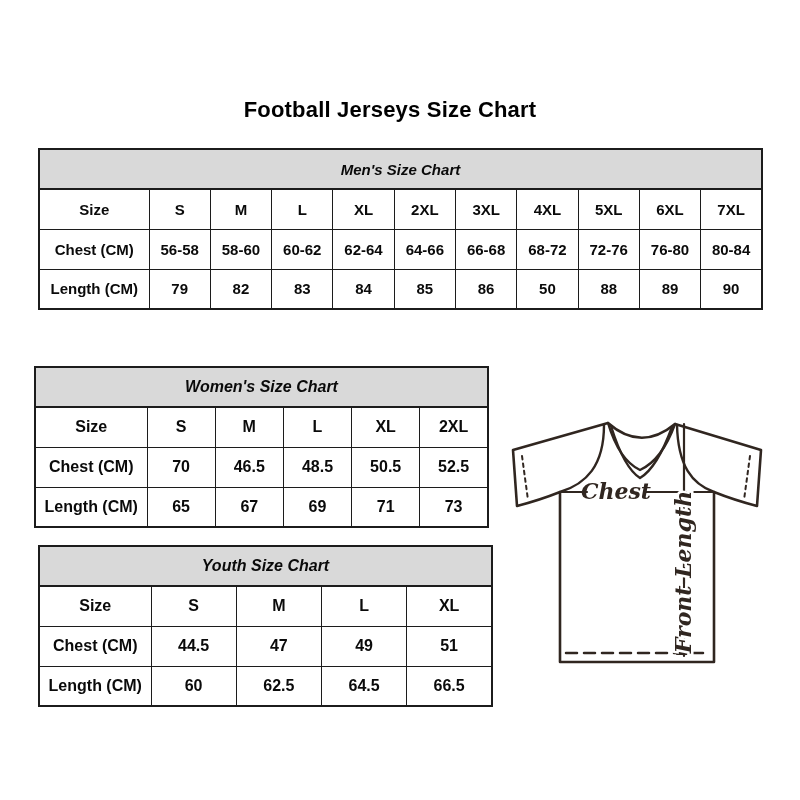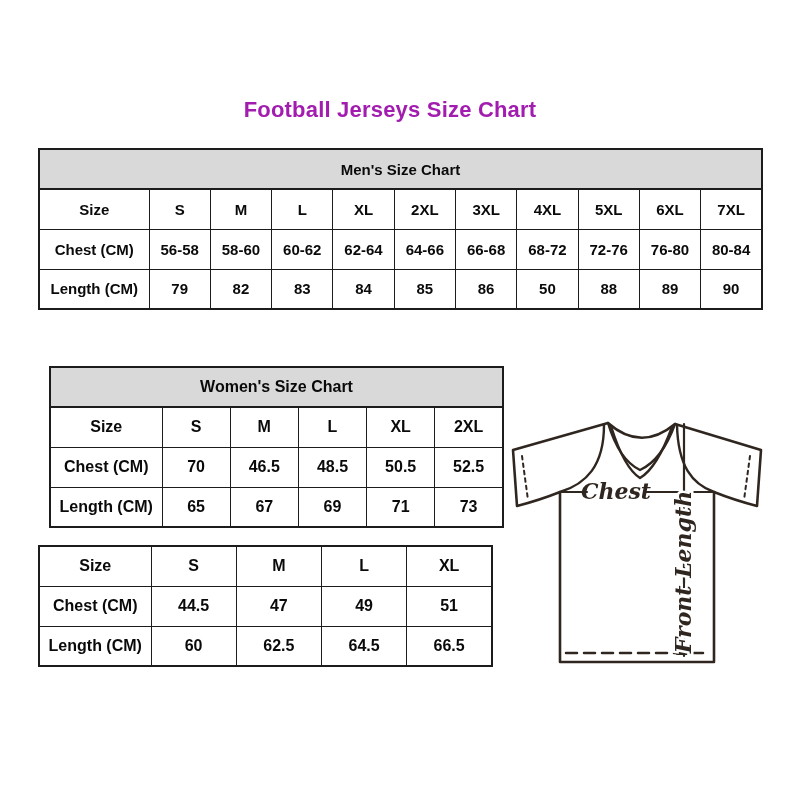--- a/index.html
+++ b/index.html
@@ -7,21 +7,21 @@
     position: relative;
     width: 800px; height: 800px;
     background: #ffffff;
     font-family: "Liberation Sans", sans-serif;
     overflow: hidden;
   }
   .title {
     position: absolute;
     left: 0; top: 97px; width: 780px;
     text-align: center;
-    font-size: 22px; font-weight: bold; color: #a21caf;
+    font-size: 22px; font-weight: bold; color: #000000;
     letter-spacing: 0.2px;
   }
   table {
     position: absolute;
     border-collapse: collapse;
     table-layout: fixed;
     background: #fff;
     border: 2px solid #1c1c1c;
   }
   th, td {
@@ -31,25 +31,26 @@
     font-weight: bold;
     color: #0a0a0a;
     padding: 0;
     overflow: hidden;
   }
   tr { height: 40px; }
   .section-title {
     background: #d9d9d9;
     font-size: 17px;
     border-bottom: 2px solid #1c1c1c;
+    font-style: italic;
   }
   table.men   { left: 38px; top: 148px; width: 725px; }
   table.men th, table.men td { font-size: 15px; }
   table.men col.label-col { width: 110px; }
-  table.women { left: 49px; top: 366px; width: 455px; }
+  table.women { left: 34px; top: 366px; width: 455px; }
   table.youth { left: 38px; top: 545px; width: 455px; }
   table.women th, table.women td,
   table.youth th, table.youth td { font-size: 16px; }
   table.women col.label-col, table.youth col.label-col { width: 112px; }
   .jersey {
     position: absolute;
     left: 500px; top: 408px;
     width: 272px; height: 262px;
   }
   .jersey text {
@@ -151,20 +152,23 @@
         </tr>
       </tbody>
   </table>
 
   <table class="youth">
     <colgroup>
         <col class="label-col">
         <col span="4">
       </colgroup>
     <tbody>
+      <tr>
+        <th class="section-title" colspan="5">Youth Size Chart</th>
+      </tr>
     <tr>
           <th>Size</th>
           <td>S</td>
           <td>M</td>
           <td>L</td>
           <td>XL</td>
         </tr>
         <tr>
           <th>Chest (CM)</th>
           <td>44.5</td>

